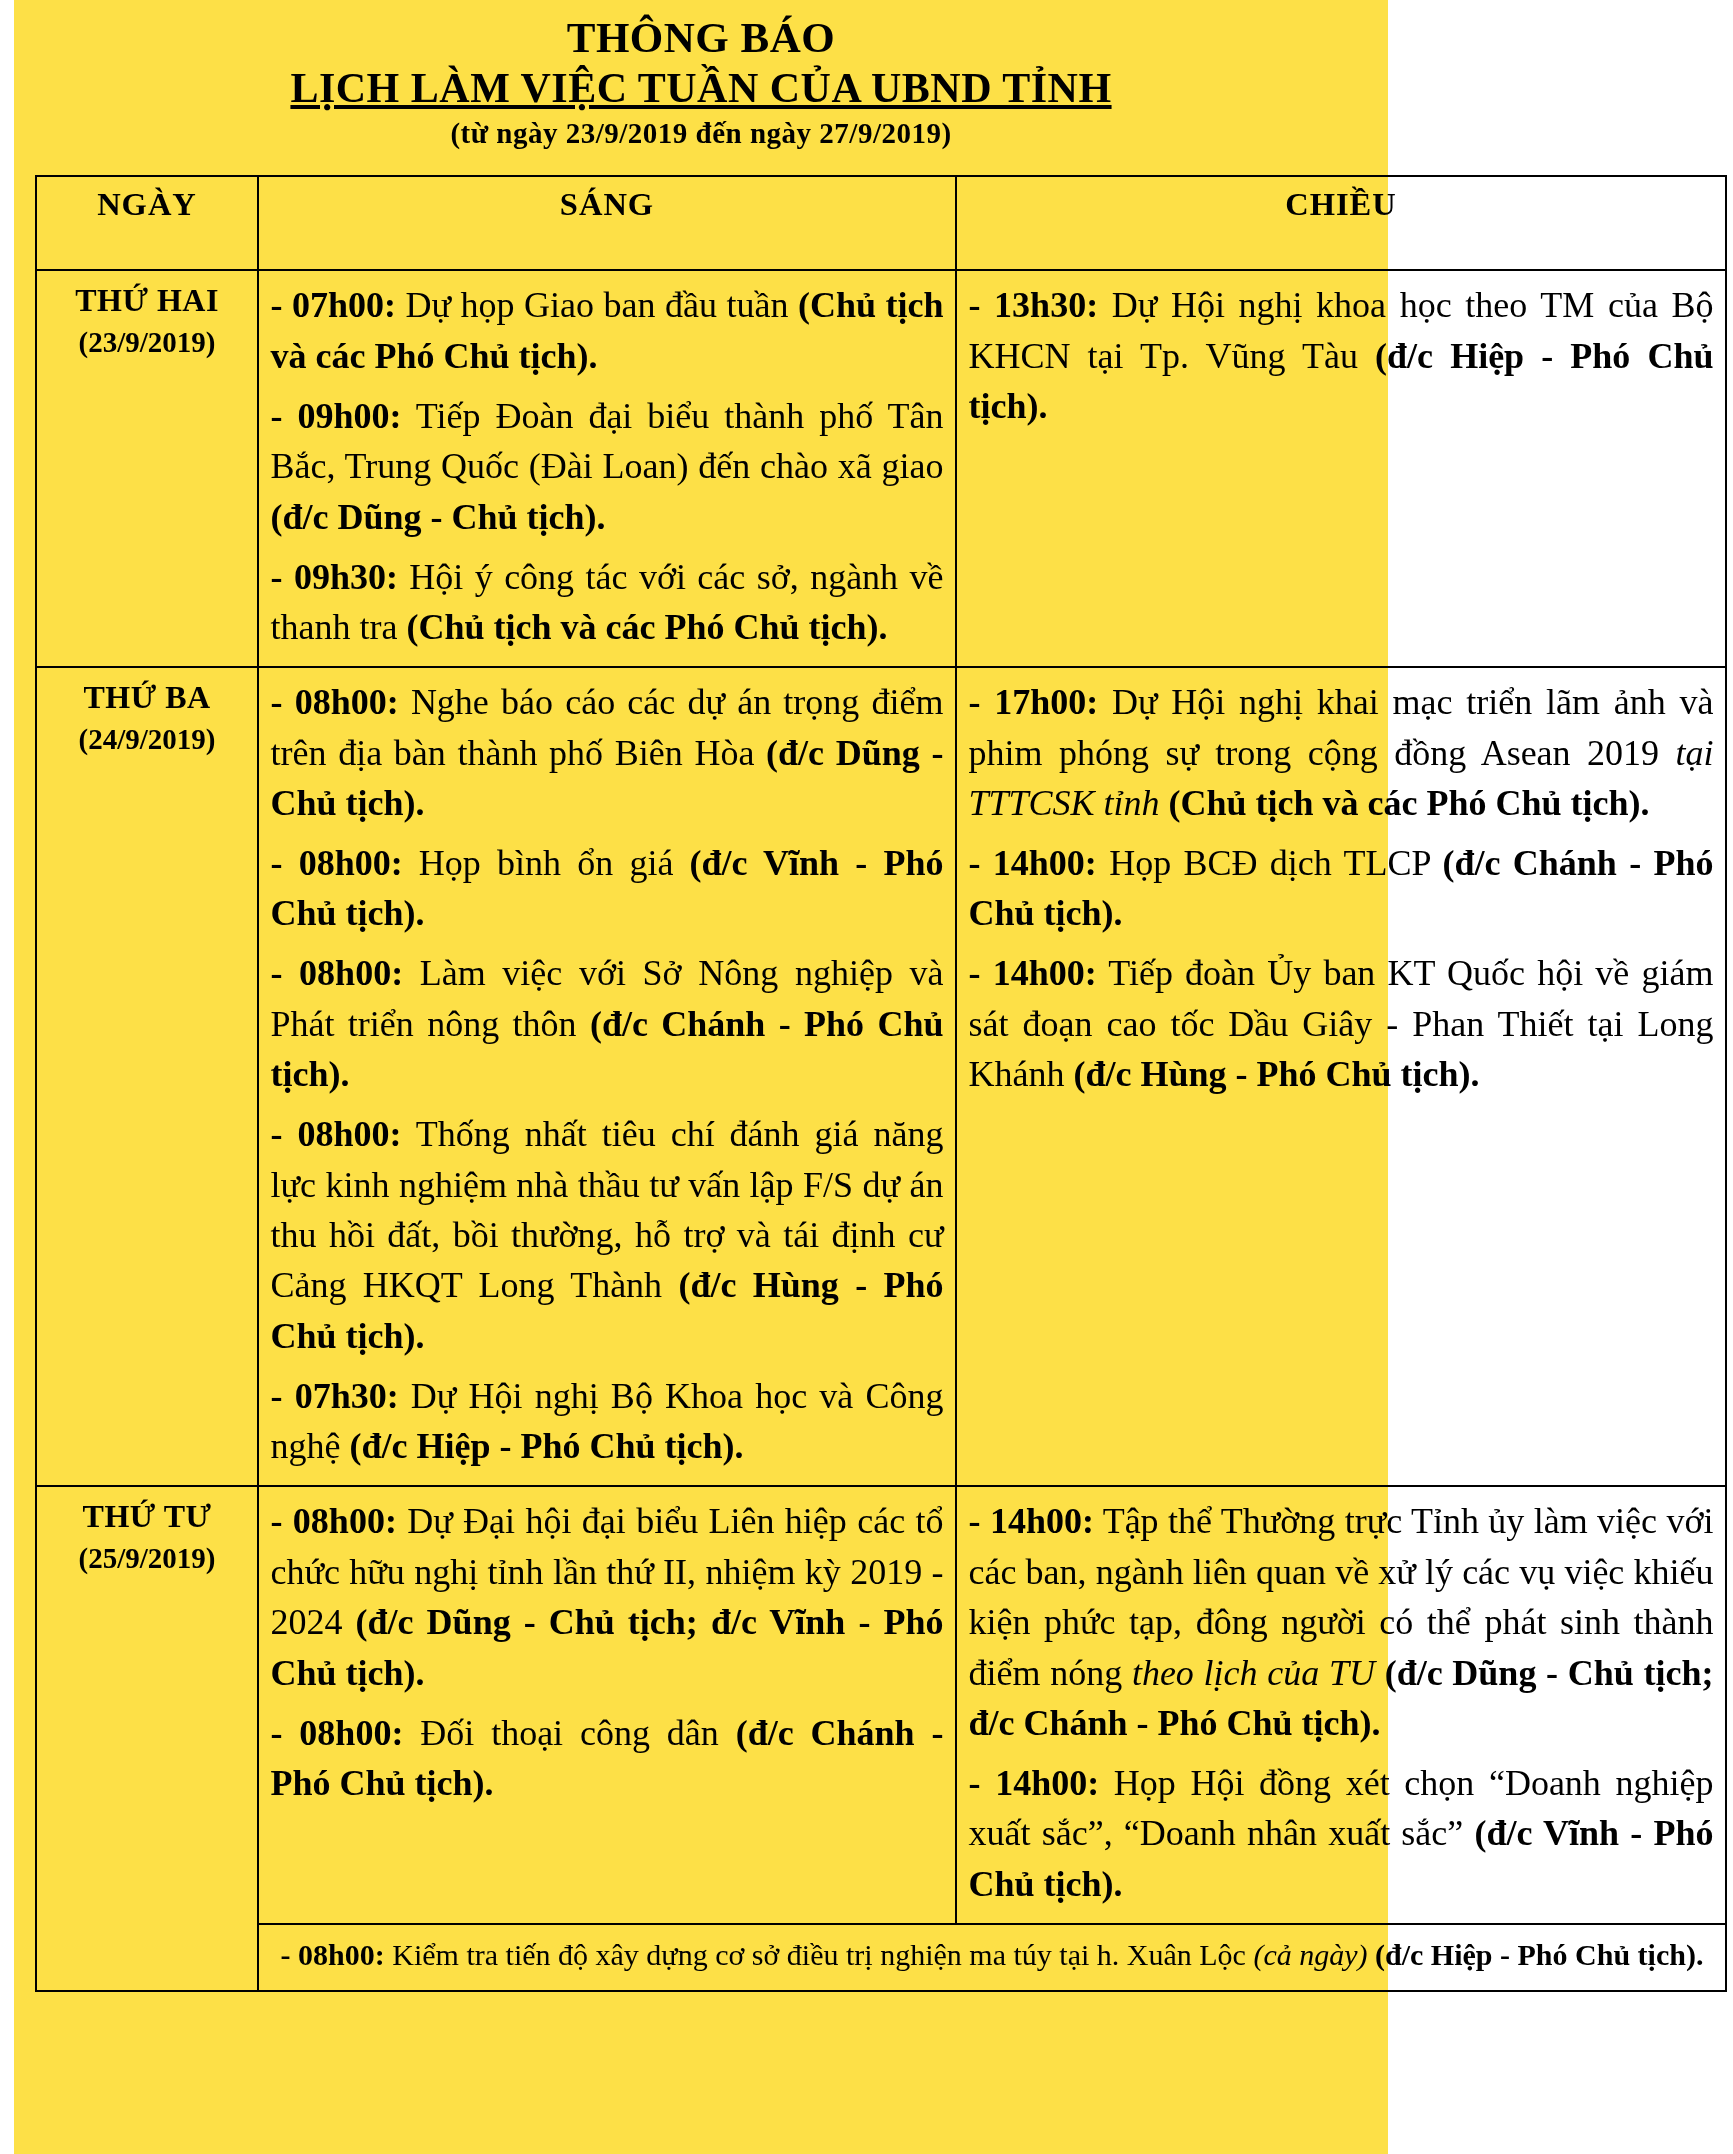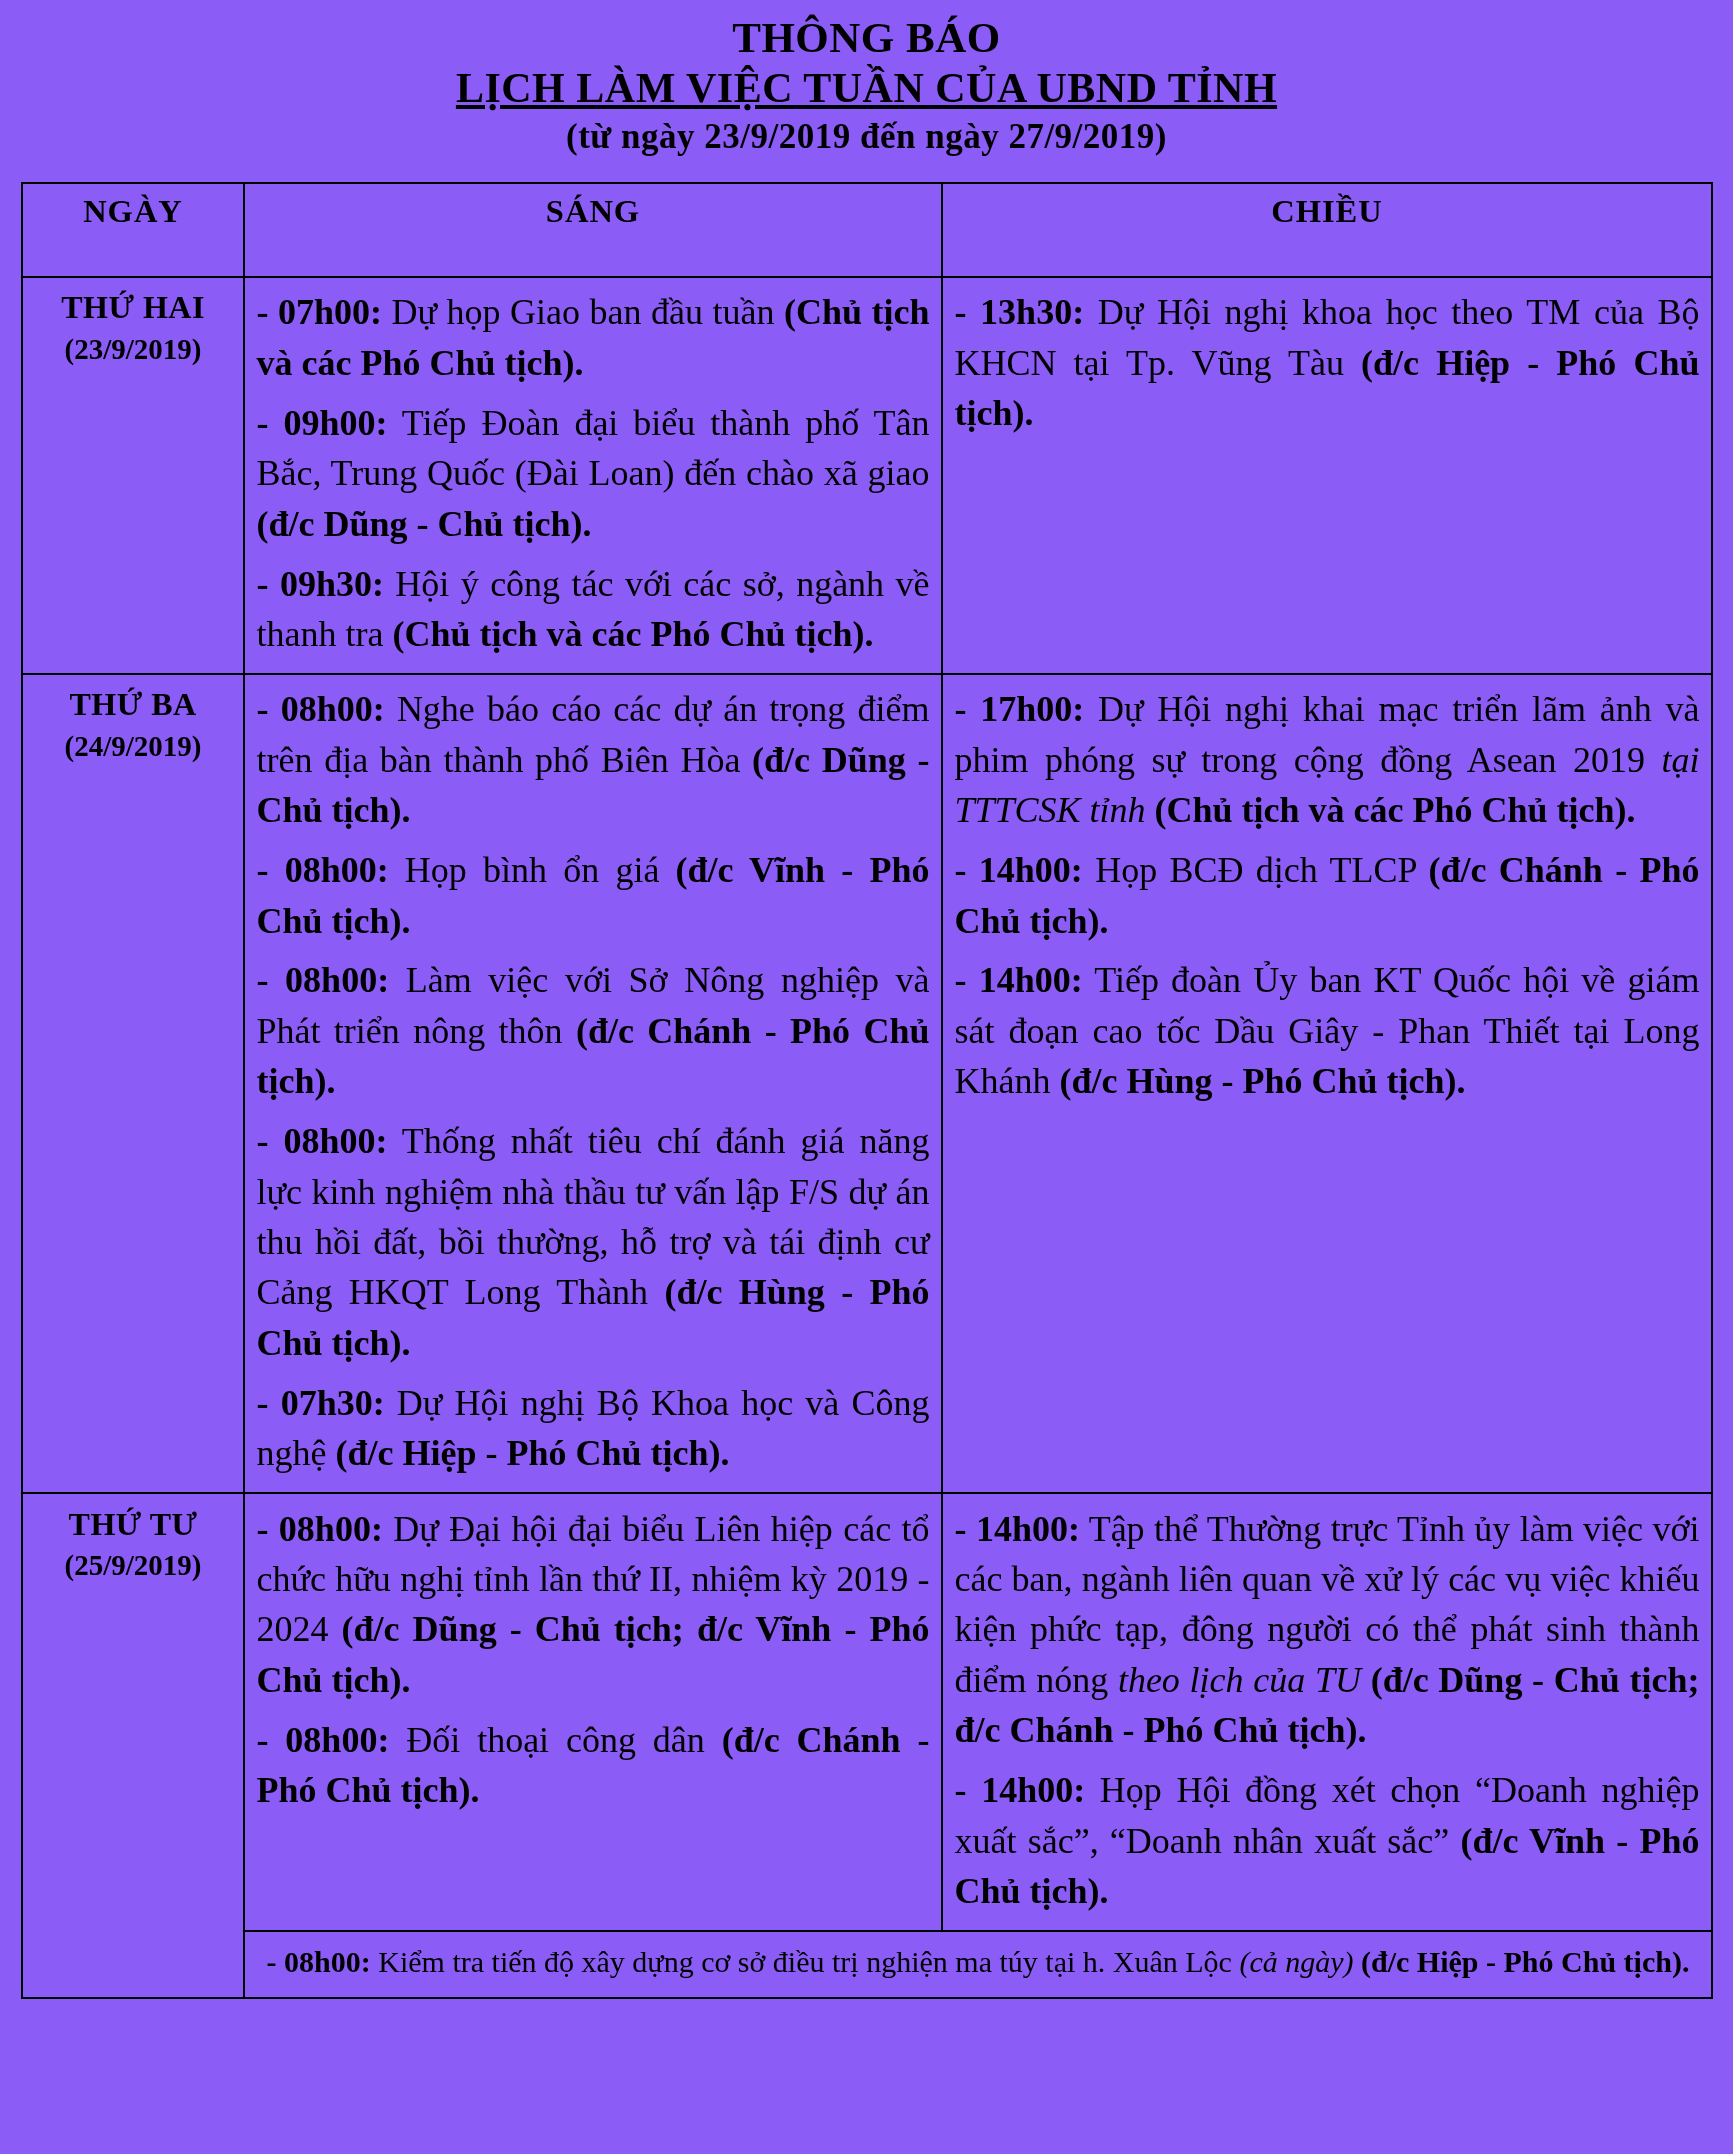--- a/index.html
+++ b/index.html
@@ -7,40 +7,41 @@
     padding: 0;
     background: #ffffff;
   }
   body {
     width: 1733px;
     font-family: "Liberation Serif", "DejaVu Serif", serif;
     color: #000000;
     -webkit-font-smoothing: none;
   }
   .page {
-    width: 1733px;
+    width: 1374px;
     min-height: 2155px;
     box-sizing: border-box;
     padding: 13.4px 21px 9.6px 21px;
-    background: #8b5cf6;
+    background: #fde047;
+    margin-left: 14px;
   }
 
   
   .doc-head {
     text-align: center;
     margin: 0 0 25px 0;
   }
   .doc-head .line {
     font-weight: bold;
     letter-spacing: 0.5px;
     line-height: 1.18;
   }
   .title-main   { font-size: 43px; }
   .title-sub    { font-size: 42px; text-decoration: underline; }
-  .title-range  { font-size: 35px; margin-top: 1.9px; }
+  .title-range  { font-size: 29px; margin-top: 1.9px; }
 
   
   table.schedule {
     border-collapse: collapse;
     width: 1690px;
     margin: 0 auto;
     table-layout: fixed;
   }
   table.schedule td, table.schedule th {
     border: 2.4px solid #000;

